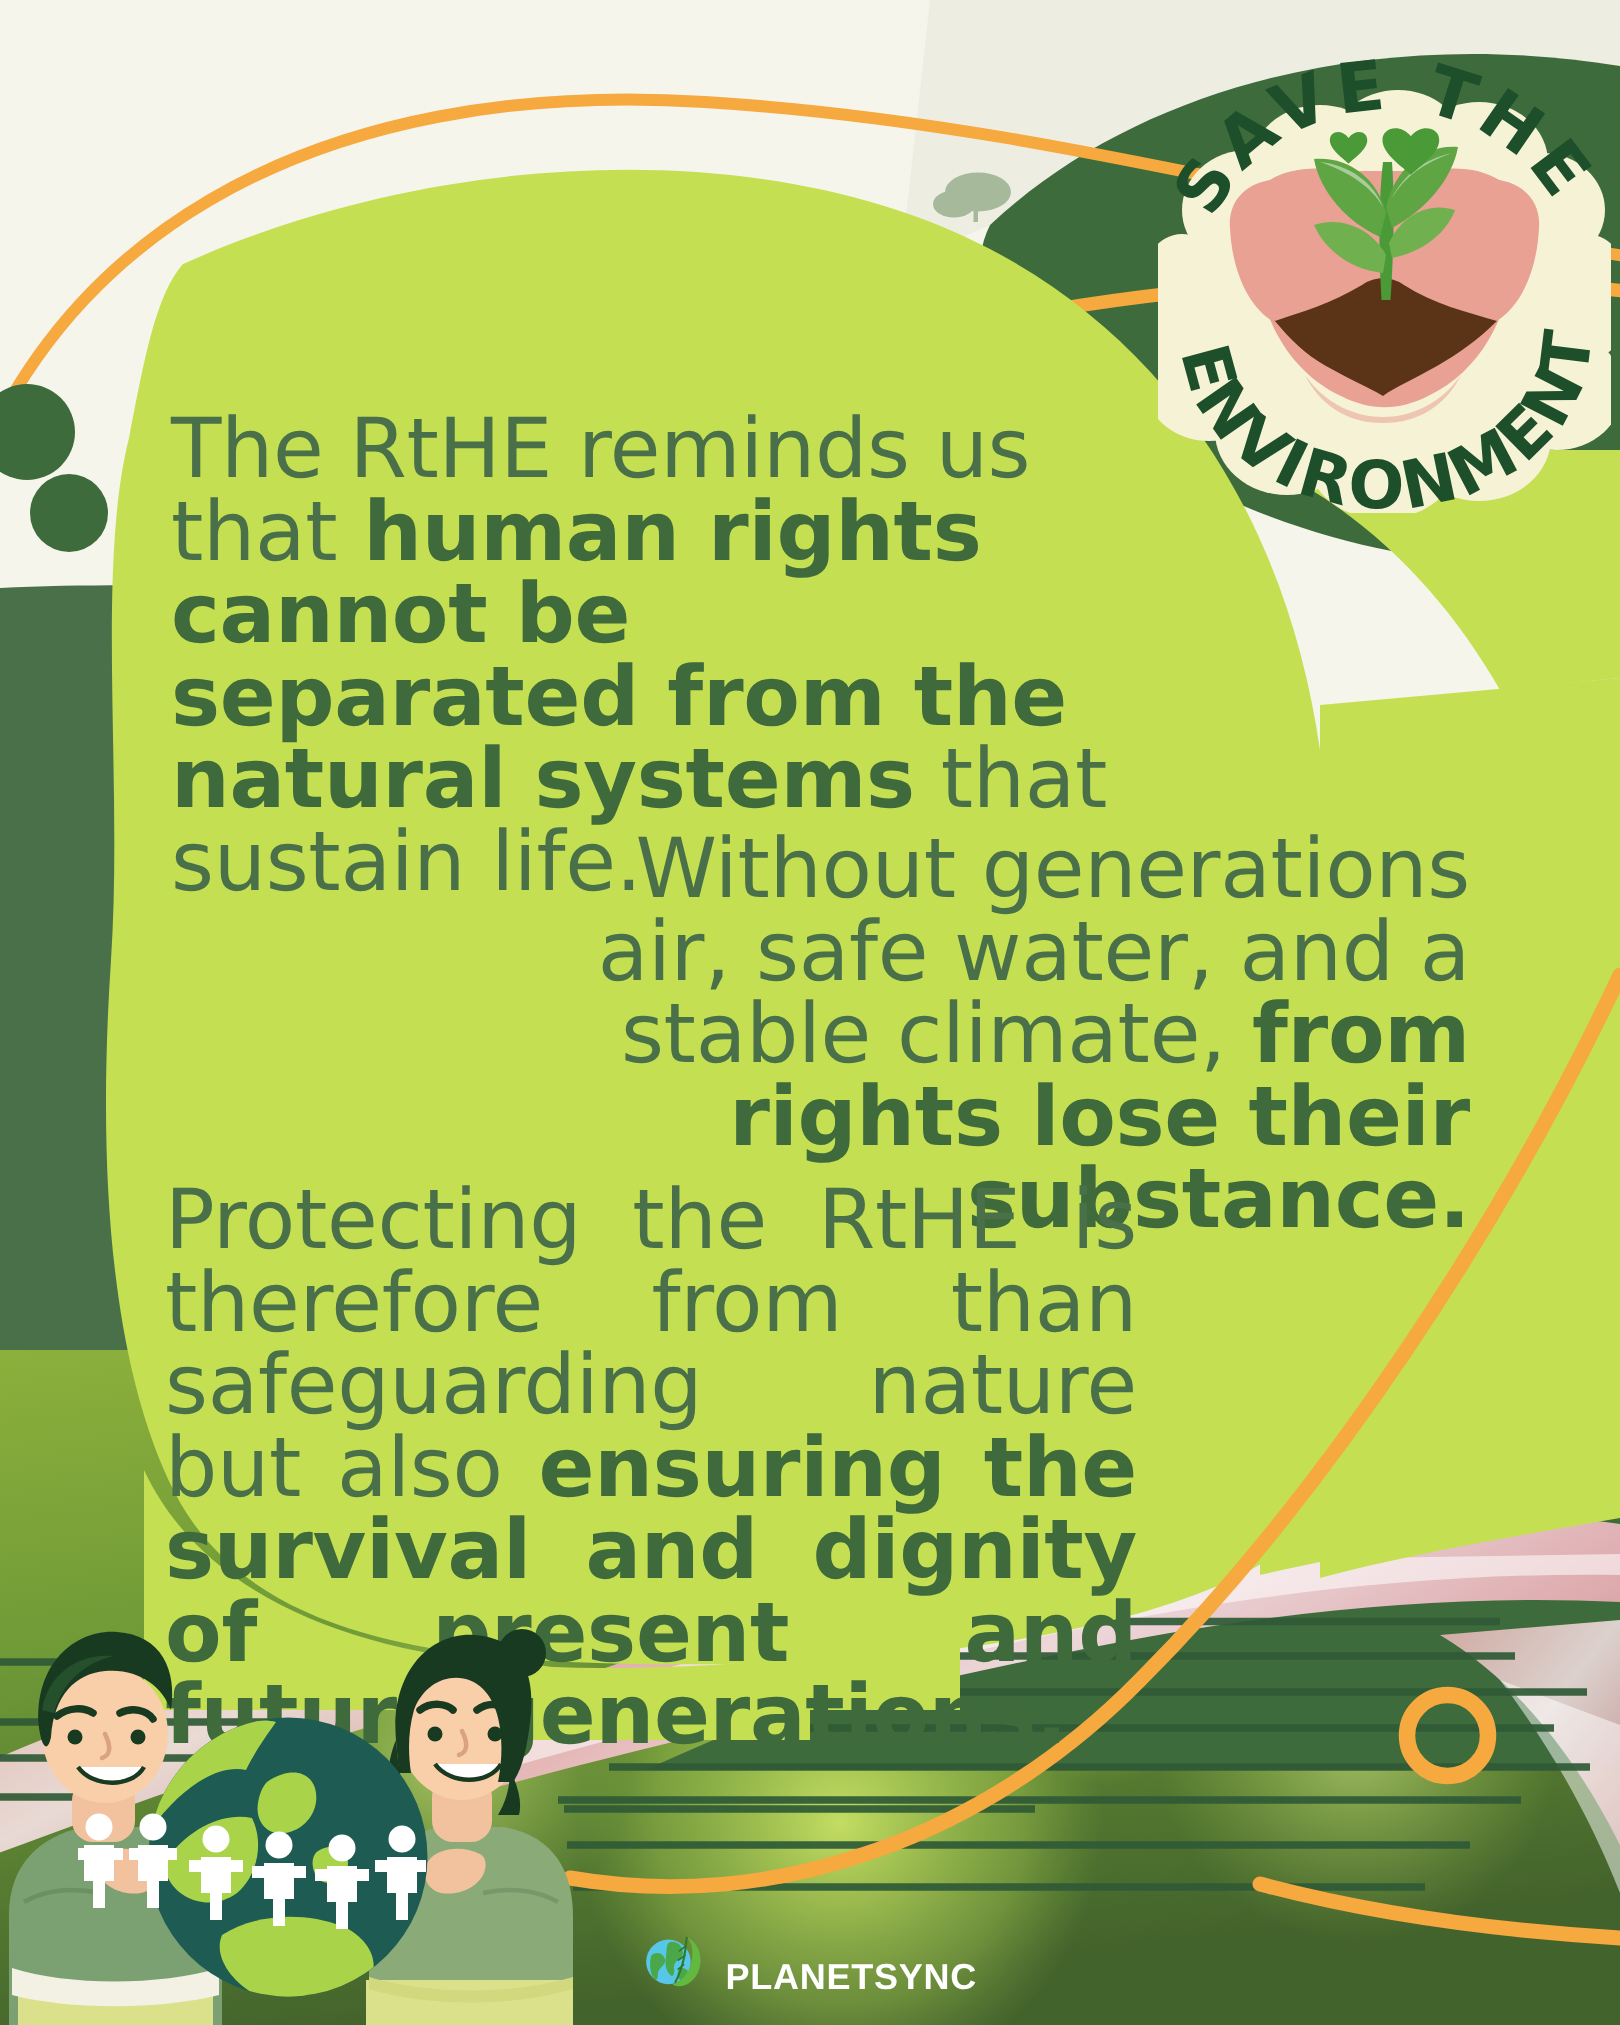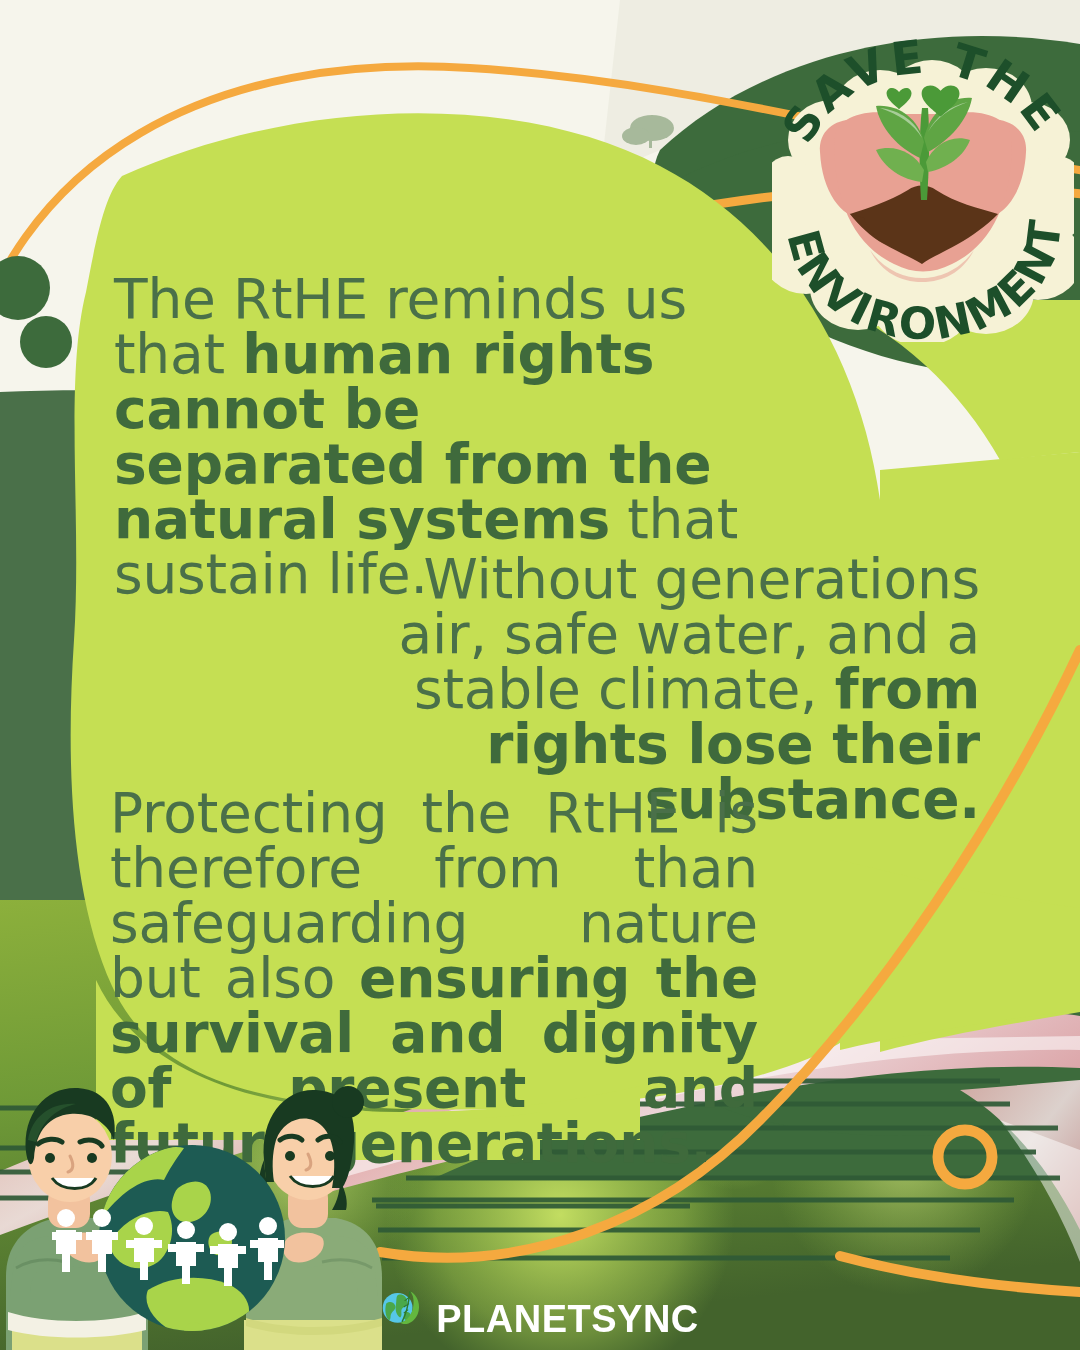--- a/index.html
+++ b/index.html
@@ -37,21 +37,21 @@
   #people svg{width:100%;height:100%;display:block;}
 
   
   #footer{
     position:absolute;left:0;right:0;top:1276px;height:62px;
     display:flex;align-items:center;justify-content:center;gap:13px;
   }
   #footer .mark{width:42px;height:42px;display:block;}
   #footer .word{
     color:#ffffff;font-family:"Liberation Sans", sans-serif;
-    font-weight:700;font-size:38px;letter-spacing:0.5px;line-height:1;margin-top:23px;
+    font-weight:700;font-size:24px;letter-spacing:0.5px;line-height:1;margin-top:23px;
   }
 </style>
 </head>
 <body>
 
 <div id="poster">
 
   <svg class="bgsvg" viewBox="0 0 1080 1350" preserveAspectRatio="none">
     <defs>
       <linearGradient id="botGrad" x1="0" y1="0" x2="0.25" y2="1">

